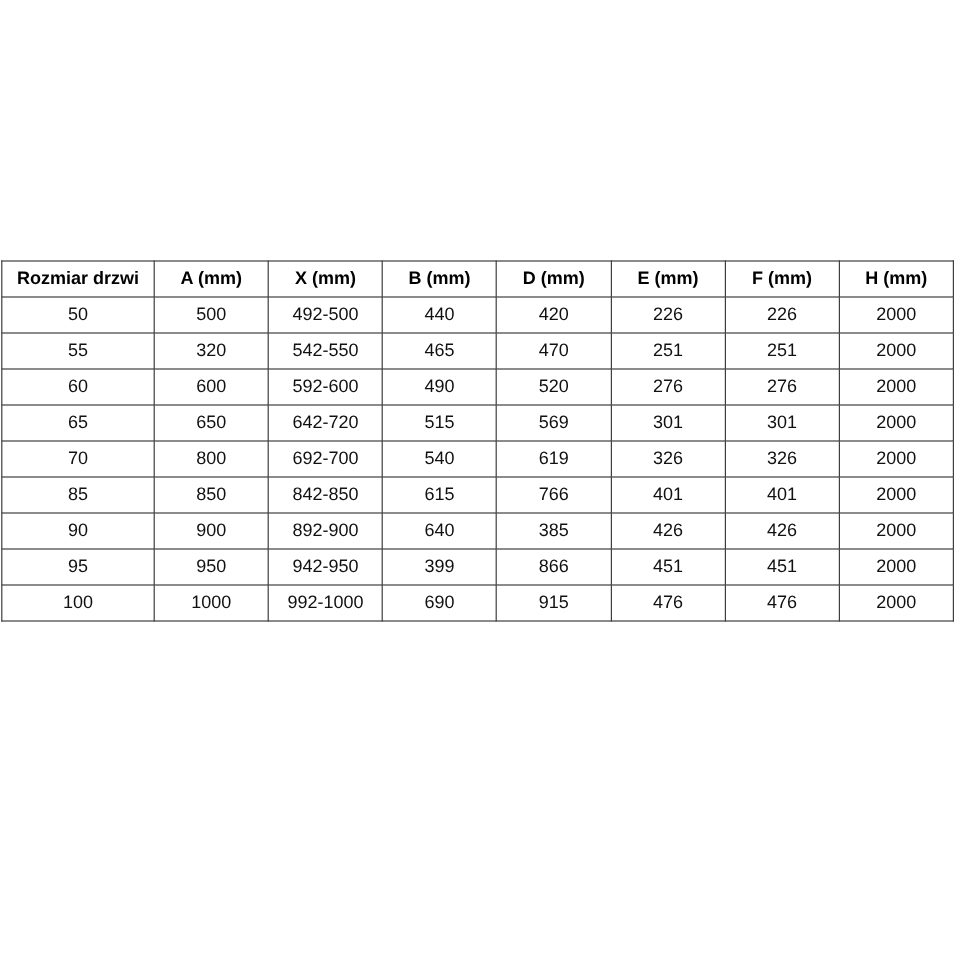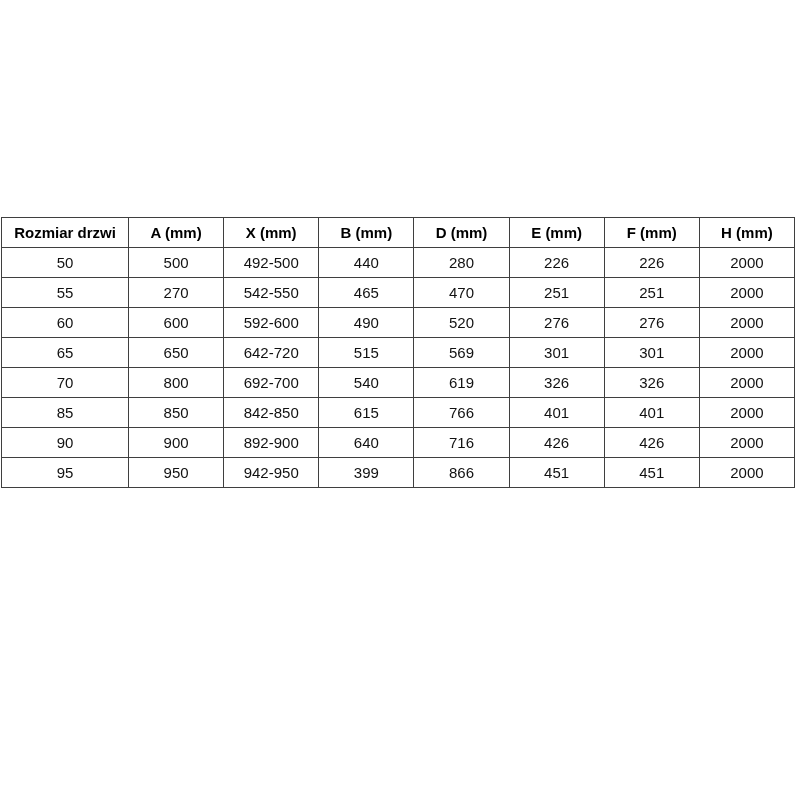--- a/index.html
+++ b/index.html
@@ -65,28 +65,28 @@
           <th>F (mm)</th>
           <th>H (mm)</th>
         </tr>
     </thead>
     <tbody id="table-body">
         <tr>
           <td>50</td>
           <td>500</td>
           <td>492-500</td>
           <td>440</td>
-          <td>280</td>
+          <td>420</td>
           <td>226</td>
           <td>226</td>
           <td>2000</td>
         </tr>
         <tr>
           <td>55</td>
-          <td>270</td>
+          <td>320</td>
           <td>542-550</td>
           <td>465</td>
           <td>470</td>
           <td>251</td>
           <td>251</td>
           <td>2000</td>
         </tr>
         <tr>
           <td>60</td>
           <td>600</td>
@@ -125,30 +125,40 @@
           <td>766</td>
           <td>401</td>
           <td>401</td>
           <td>2000</td>
         </tr>
         <tr>
           <td>90</td>
           <td>900</td>
           <td>892-900</td>
           <td>640</td>
-          <td>716</td>
+          <td>385</td>
           <td>426</td>
           <td>426</td>
           <td>2000</td>
         </tr>
         <tr>
           <td>95</td>
           <td>950</td>
           <td>942-950</td>
           <td>399</td>
           <td>866</td>
           <td>451</td>
           <td>451</td>
           <td>2000</td>
         </tr>
+        <tr>
+          <td>100</td>
+          <td>1000</td>
+          <td>992-1000</td>
+          <td>690</td>
+          <td>915</td>
+          <td>476</td>
+          <td>476</td>
+          <td>2000</td>
+        </tr>
       </tbody>
   </table>
 </div>
 
 </body></html>

